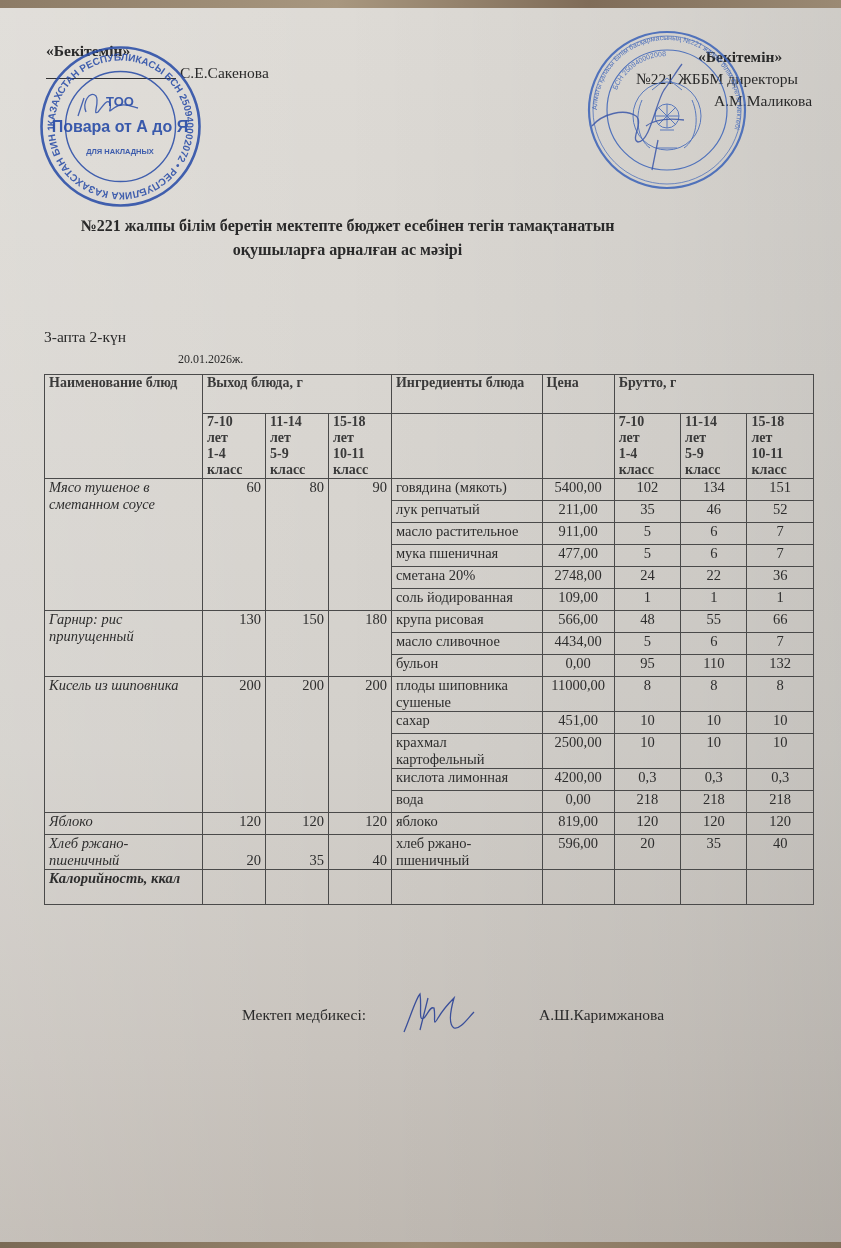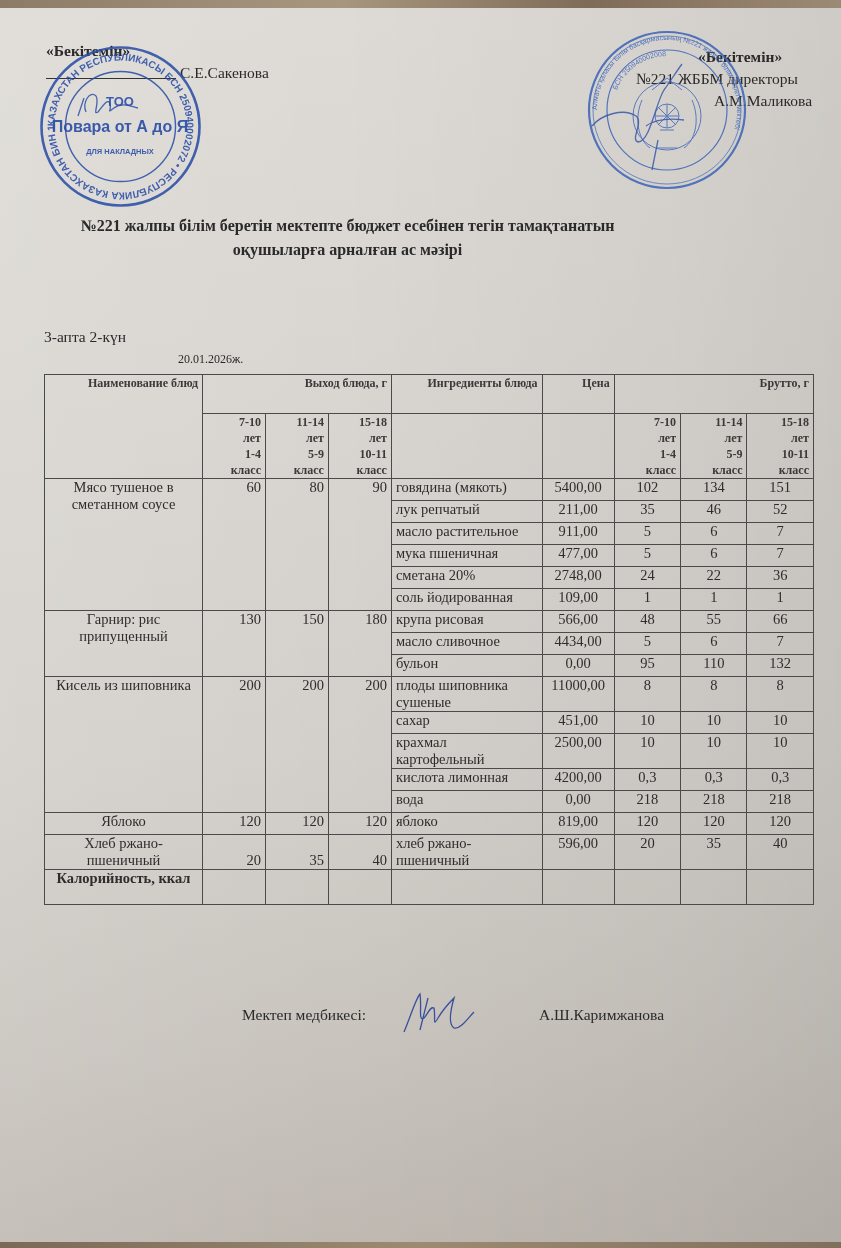--- a/index.html
+++ b/index.html
@@ -50,25 +50,25 @@
     .week-day { position: absolute; left: 44px; top: 328px; font-size: 15.5px; }
     .date { position: absolute; left: 178px; top: 352px; font-size: 12px; }
 
     table.menu {
       position: absolute; left: 44px; top: 374px; width: 770px;
       border-collapse: collapse; font-size: 14.5px; color: #2d2d2d;
     }
     table.menu td, table.menu th {
       border: 1px solid #4a4a4a; padding: 0 4px; vertical-align: top;
     }
-    table.menu th { font-weight: bold; font-size: 12px; text-align: right; line-height: 16px; color: #3a3a3a; }
+    table.menu th { font-weight: bold; font-size: 14px; text-align: left; line-height: 16px; color: #3a3a3a; }
     th.h-main { vertical-align: middle; height: 38px; }
     th.h-name { vertical-align: middle; }
     th.h-sub { vertical-align: top; padding-top: 3px; height: 60px; }
-    td.dish { text-align: center; line-height: 17px; }
+    td.dish { text-align: left; line-height: 17px; font-style: italic; }
     td.num { text-align: right; }
     td.ing { text-align: left; white-space: nowrap; line-height: 17px; }
     td.ing.wrap { white-space: normal; margin-top: 48px; }
     td.price { text-align: center; vertical-align: middle; }
     td.br { text-align: center; }
     tr.r1 td { height: 21px; }
     tr.r2 td { height: 34px; }
     td.cal { font-weight: bold; line-height: 17px; }
     .col-name { width: 138px; }
     .col-y { width: 55px; }

